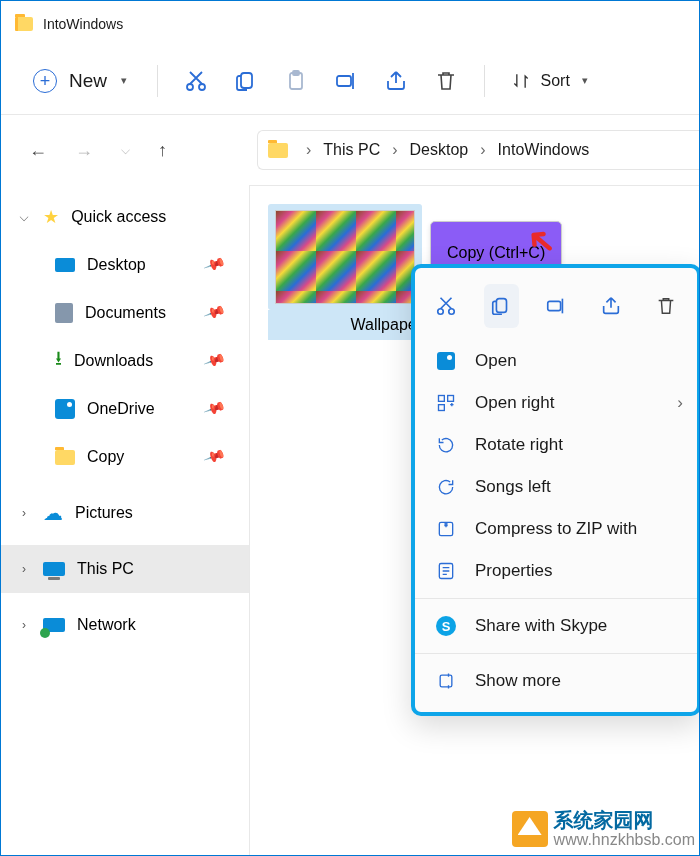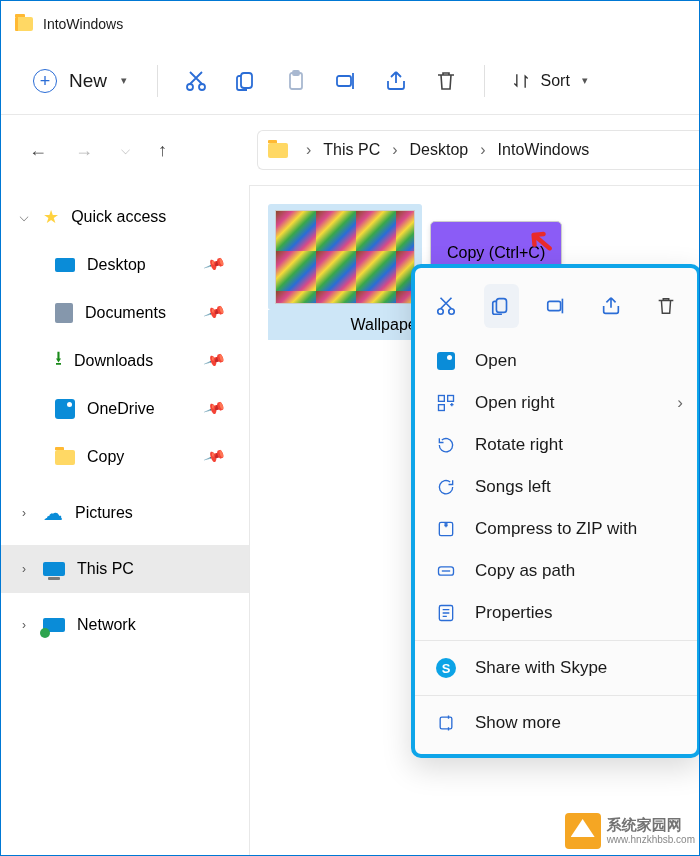--- a/index.html
+++ b/index.html
@@ -70,22 +70,22 @@
     .ctx-item { display: flex; align-items: center; gap: 18px; padding: 10px 20px; font-size: 17px; color: #1a1a1a; position: relative; }
     .ctx-item .icsm { width: 22px; height: 22px; display: flex; align-items: center; justify-content: center; color: #2b6dd6; }
     .ctx-div { height: 1px; background: #e6e6e6; margin: 6px 0; }
     .ctx-more { position: absolute; right: 14px; color: #6a6a6a; }
     
     .arrow-annot { position: absolute; left: 525px; top: 220px; color: #ea2a2a; font-size: 36px; transform: rotate(-140deg); pointer-events: none; }
     
     .watermark { position: absolute; right: 4px; bottom: 6px; display: flex; align-items: center; gap: 6px; }
     .wm-logo { width: 36px; height: 36px; background: #f5a623; border-radius: 4px; position: relative; }
     .wm-logo::after { content:''; position:absolute; top:6px; left:6px; width:24px; height:18px; background:#fff; clip-path: polygon(0 100%,50% 0,100% 100%); }
-    .wm-text { font-size: 15px; font-weight: 600; color: #737373; line-height: 1.1; }
-    .wm-sub { font-size: 10px; color: #888; }
+    .wm-text { font-size: 20px; font-weight: 600; color: #0369a1; line-height: 1.1; }
+    .wm-sub { font-size: 16px; color: #888; }
   </style>
 </head>
 <body>
 
 <div class="titlebar">
   <span class="titlebar-icon"></span>
   <span class="titlebar-text">IntoWindows</span>
 </div>
 
 <div class="toolbar">
@@ -297,29 +297,20 @@
         <svg viewBox="0 0 24 24" width="20" height="20" fill="none" stroke="#2b6dd6" stroke-width="1.6">
           <rect x="4" y="4" width="16" height="16" rx="2"></rect>
           <path d="M12 4 v6 M10 6 h4 M10 8 h4"></path>
         </svg>
       </span>
       <span>Compress to ZIP with</span>
     </div>
   <div class="ctx-item">
       <span class="icsm">
         <svg viewBox="0 0 24 24" width="20" height="20" fill="none" stroke="#2b6dd6" stroke-width="1.6">
-          <rect x="3" y="7" width="18" height="10" rx="3"></rect>
-          <path d="M7 12 h10"></path>
-        </svg>
-      </span>
-      <span>Copy as path</span>
-    </div>
-  <div class="ctx-item">
-      <span class="icsm">
-        <svg viewBox="0 0 24 24" width="20" height="20" fill="none" stroke="#2b6dd6" stroke-width="1.6">
           <rect x="4" y="3" width="16" height="18" rx="2"></rect>
           <path d="M8 8 h8 M8 12 h8 M8 16 h5"></path>
         </svg>
       </span>
       <span>Properties</span>
     </div>
   <div class="ctx-div"></div>
   <div class="ctx-item">
       <span class="icsm">
         <span style="width:20px;height:20px;background:#0ca3e6;border-radius:50%;color:#fff;display:flex;align-items:center;justify-content:center;font-weight:700;font-size:13px">S</span>

